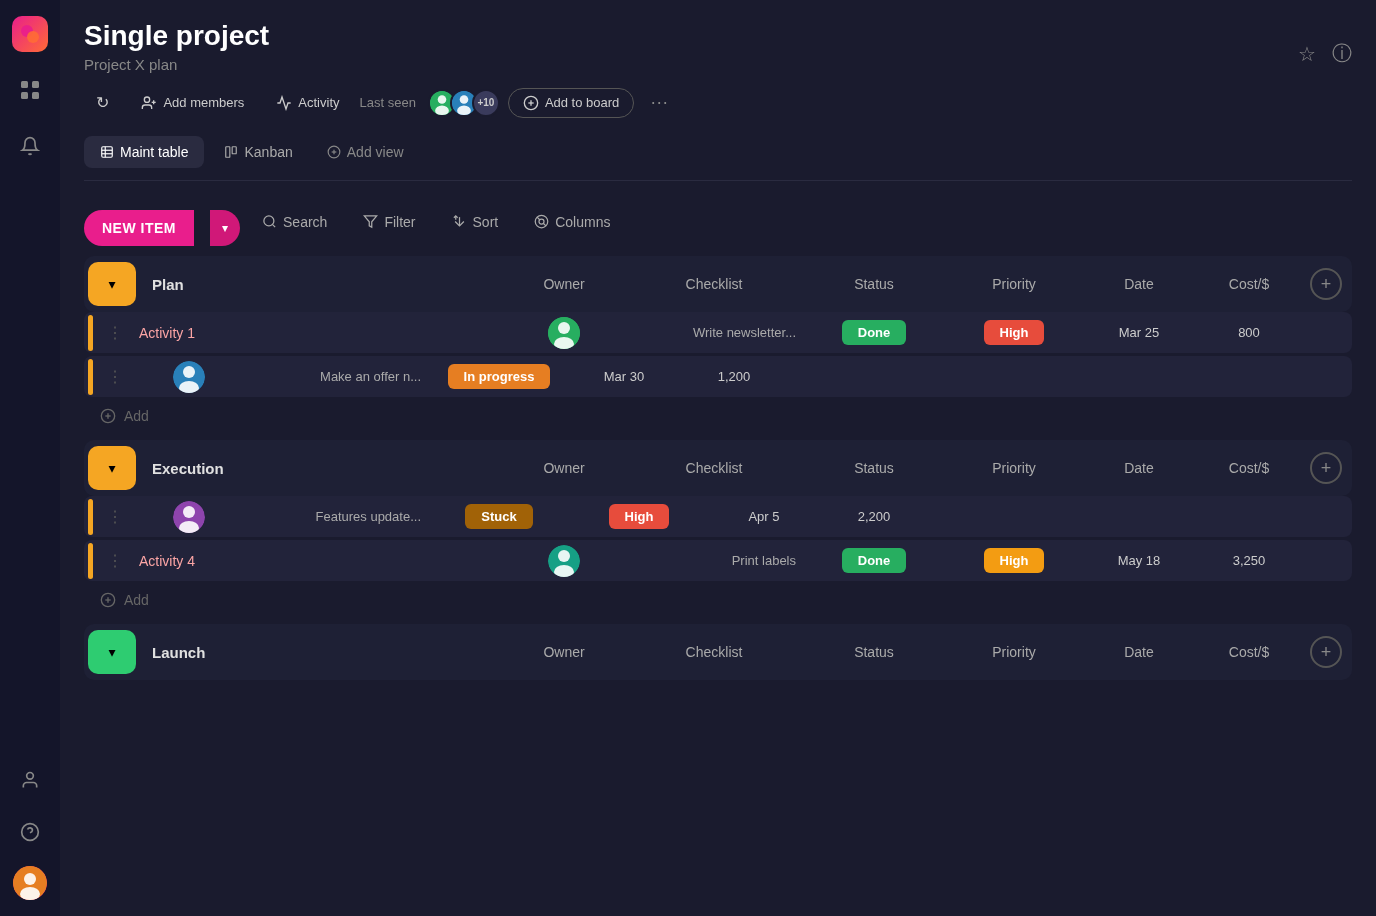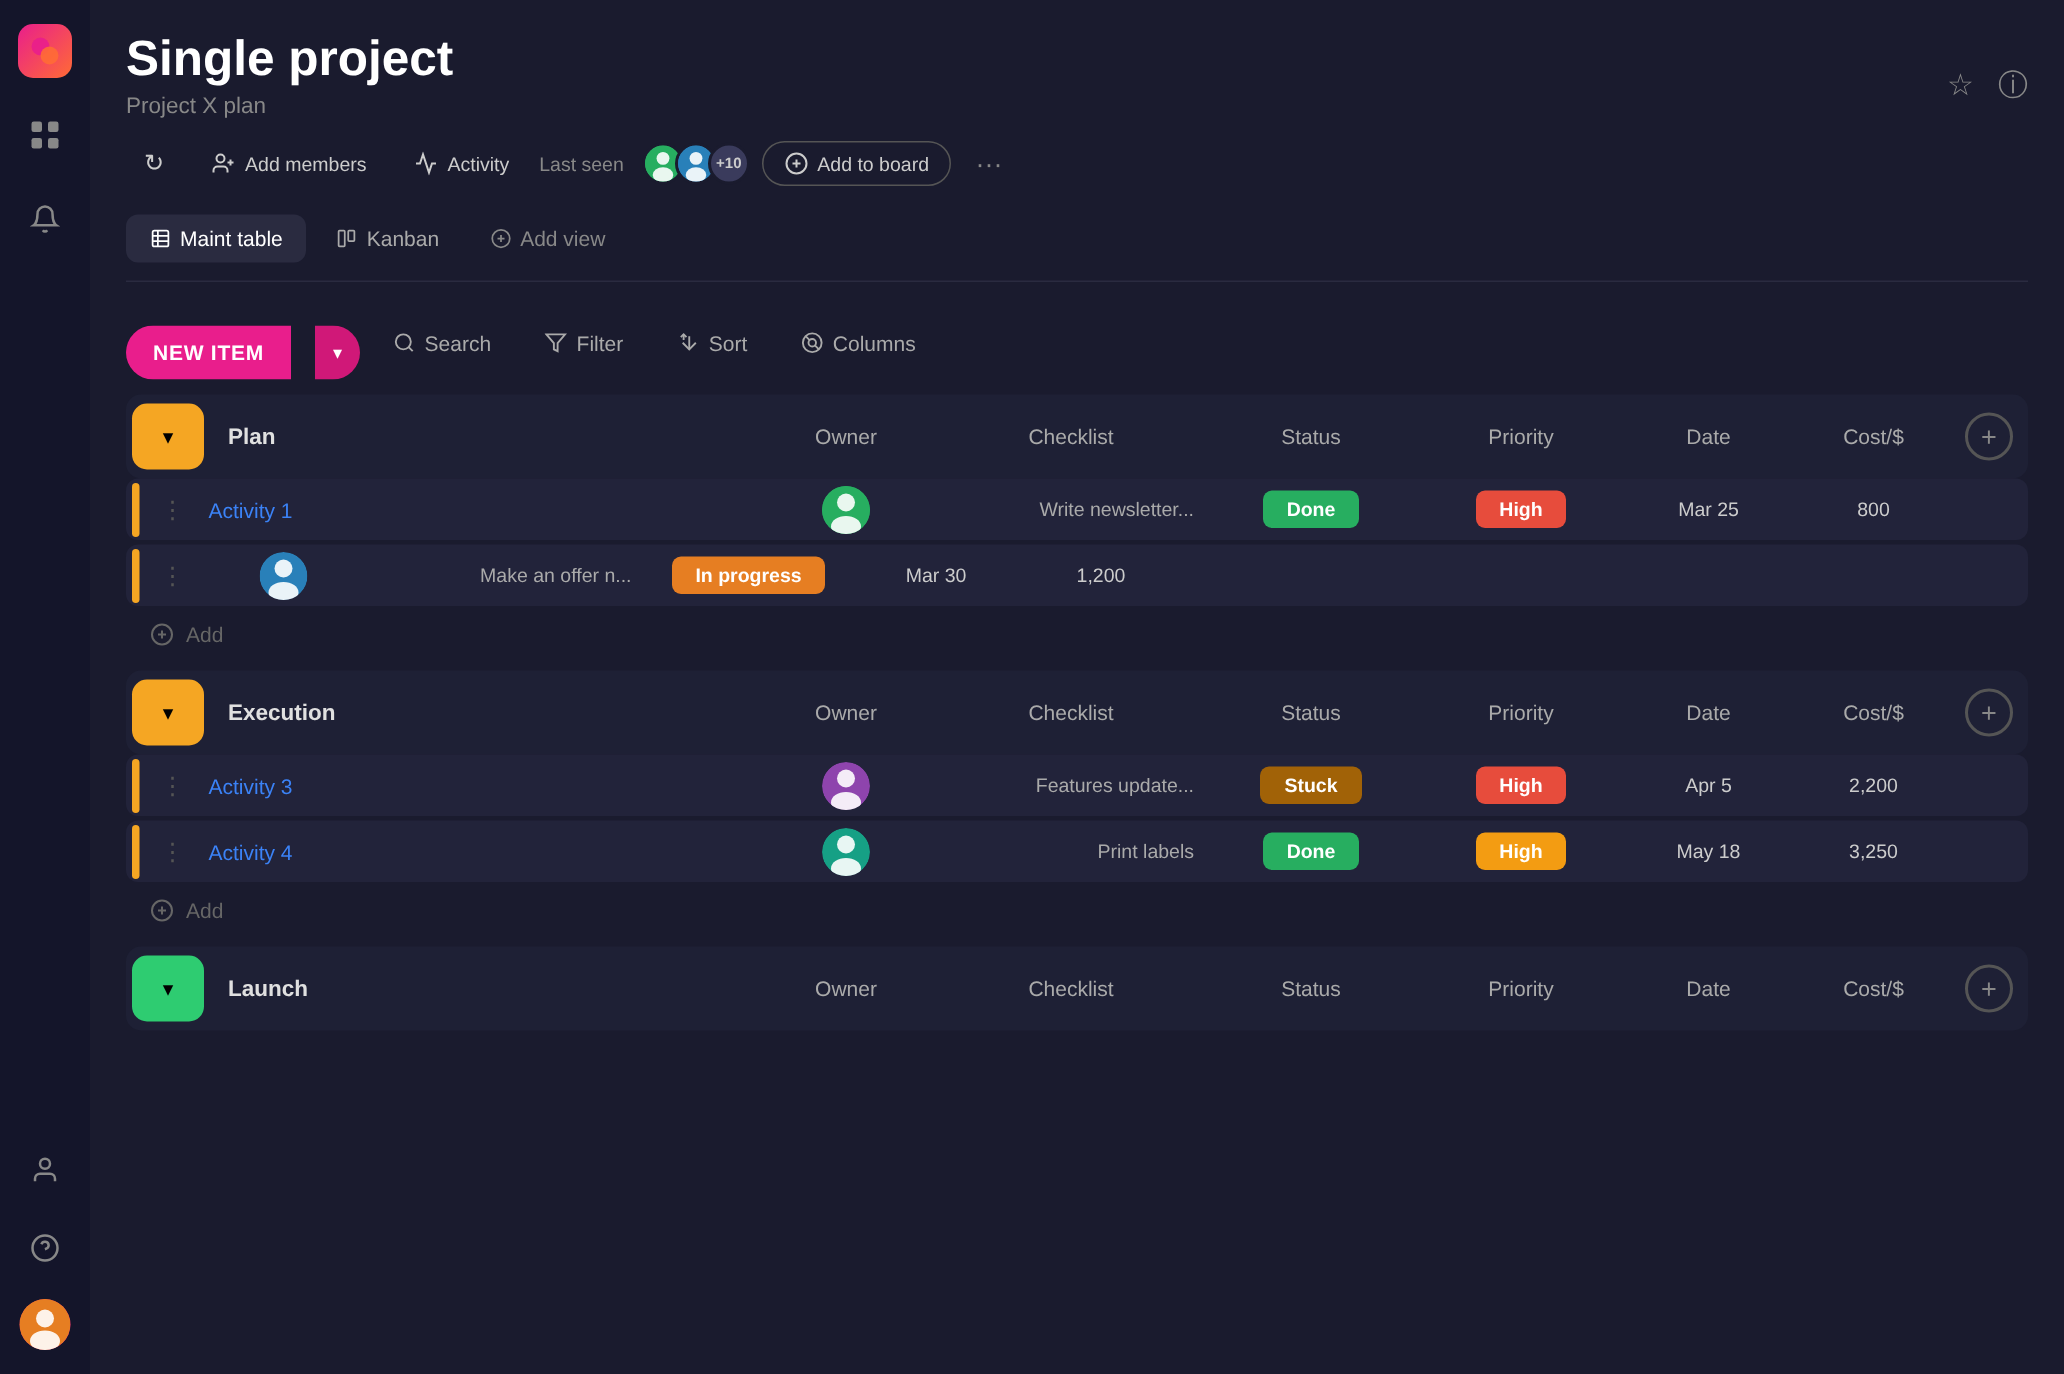--- a/index.html
+++ b/index.html
@@ -71,21 +71,21 @@
     .main {
       flex: 1;
       display: flex;
       flex-direction: column;
       padding: 20px 24px;
       overflow-y: auto;
     }
 
     
     .header-title {
-      font-size: 33px;
+      font-size: 28px;
       font-weight: 700;
       color: #ffffff;
       margin-bottom: 4px;
     }
     .header-subtitle {
       font-size: 15px;
       color: #888;
       margin-bottom: 14px;
     }
     .header-actions {
@@ -304,21 +304,21 @@
       color: #555;
       font-size: 16px;
       padding: 8px 6px;
       cursor: pointer;
       flex-shrink: 0;
     }
     .row-name {
       flex: 1;
       padding: 12px 10px;
       font-size: 14px;
-      color: #3b82f6;
+      color: #fca5a5;
     }
     .row-owner { width: 120px; display: flex; justify-content: center; align-items: center; }
     .row-checklist { width: 180px; text-align: right; padding: 10px 8px; font-size: 13px; color: #aaa; }
     .row-status { width: 140px; display: flex; justify-content: center; align-items: center; padding: 8px; }
     .row-priority { width: 140px; display: flex; justify-content: center; align-items: center; padding: 8px; }
     .row-date { width: 110px; text-align: center; padding: 10px 8px; font-size: 13px; color: #ccc; }
     .row-cost { width: 110px; text-align: center; padding: 10px 8px; font-size: 13px; color: #ccc; }
     .row-end { width: 44px; }
 
     .status-badge {
@@ -664,21 +664,20 @@
         <div class="col-date">Date</div>
         <div class="col-cost">Cost/$</div>
         <div class="col-add">
           <div class="add-col-btn">+</div>
         </div>
       </div>
 
       <div class="table-row">
         <div class="row-indicator"></div>
         <span class="row-dots">⋮</span>
-        <div class="row-name">Activity 3</div>
         <div class="row-owner">
           <div class="owner-avatar">
             <svg width="32" height="32" viewBox="0 0 32 32">
                 <circle cx="16" cy="16" r="16" fill="#8e44ad"></circle>
                 <circle cx="16" cy="11" r="6" fill="#fff" opacity="0.9"></circle>
                 <ellipse cx="16" cy="27" rx="10" ry="7" fill="#fff" opacity="0.9"></ellipse>
               </svg>
           </div>
         </div>
         <div class="row-checklist">Features update...</div>

